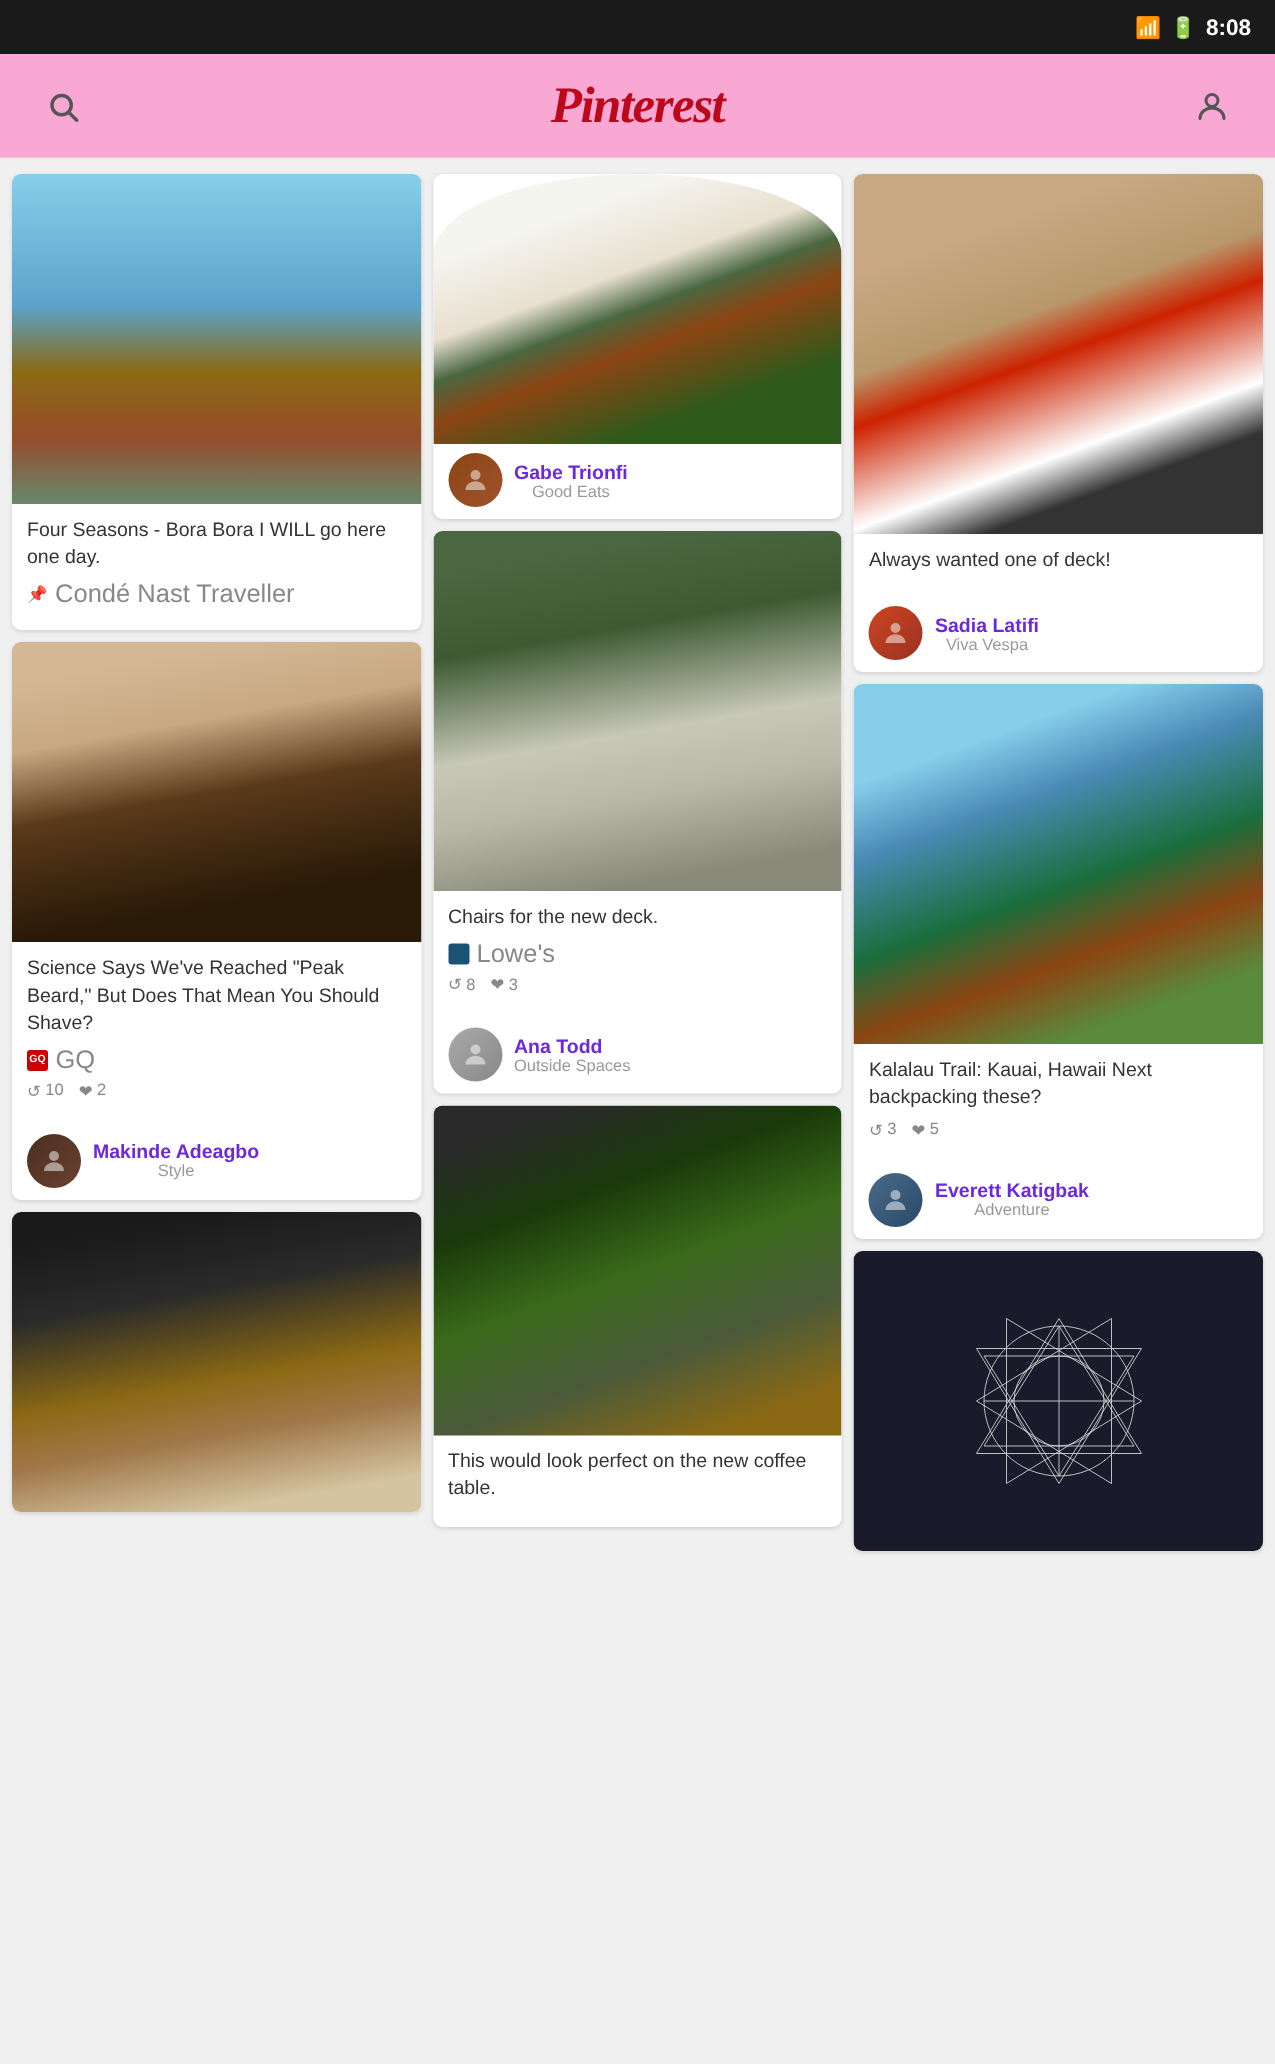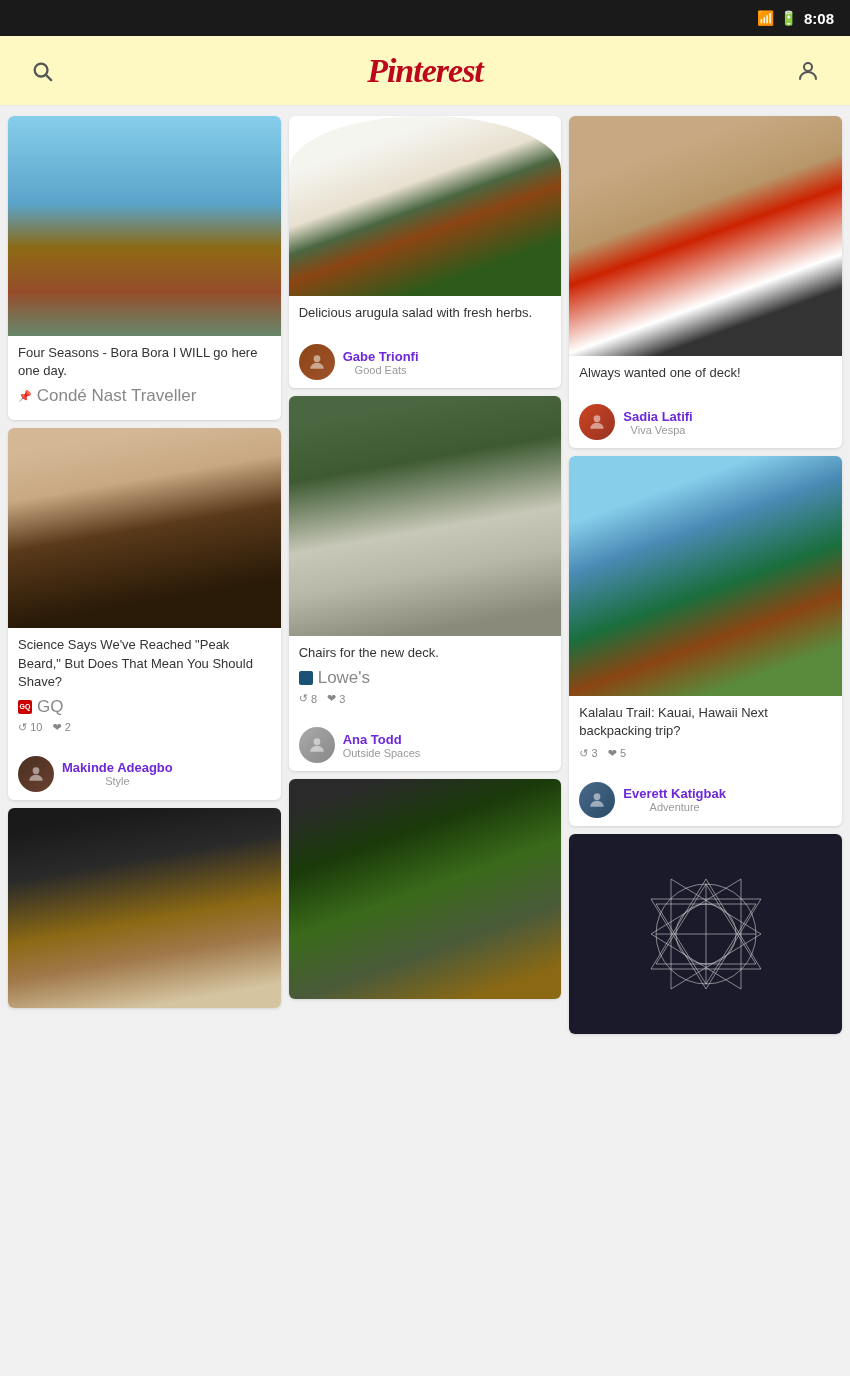--- a/index.html
+++ b/index.html
@@ -32,21 +32,21 @@
       align-items: center;
       gap: 6px;
     }
     .wifi-icon, .battery-icon {
       color: white;
       font-size: 14px;
     }
 
     
     .header {
-      background: #fef9c3;
+      background: #f9a8d4;
       height: 70px;
       display: flex;
       align-items: center;
       justify-content: space-between;
       padding: 0 24px;
       border-bottom: 1px solid #e8e8e8;
     }
     .header-logo {
       font-size: 34px;
       color: #bd081c;
@@ -341,23 +341,20 @@
     <div class="pin-card">
       <div class="pin-image img-furniture"></div>
     </div>
 
   </div>
 
   <div class="pin-column">
 
     <div class="pin-card">
       <div class="pin-image img-salad"></div>
-      <div class="pin-content">
-        <p class="pin-title">Delicious arugula salad with fresh herbs.</p>
-      </div>
       <div class="pin-user">
         <div class="user-avatar avatar-gabe">
           <svg width="20" height="20" viewBox="0 0 24 24" fill="rgba(255,255,255,0.5)">
               <circle cx="12" cy="8" r="4"></circle>
               <path d="M4 20c0-4 3.6-7 8-7s8 3 8 7"></path>
             </svg>
         </div>
         <div class="user-info">
           <span class="user-name">Gabe Trionfi</span>
           <span class="user-board">Good Eats</span>
@@ -393,20 +390,23 @@
         </div>
         <div class="user-info">
           <span class="user-name">Ana Todd</span>
           <span class="user-board">Outside Spaces</span>
         </div>
       </div>
     </div>
 
     <div class="pin-card">
       <div class="pin-image img-terrarium"></div>
+      <div class="pin-content">
+        <p class="pin-title">This would look perfect on the new coffee table.</p>
+      </div>
     </div>
 
   </div>
 
   <div class="pin-column">
 
     <div class="pin-card">
       <div class="pin-image img-vespa"></div>
       <div class="pin-content">
         <p class="pin-title">Always wanted one of deck!</p>
@@ -421,21 +421,21 @@
         <div class="user-info">
           <span class="user-name">Sadia Latifi</span>
           <span class="user-board">Viva Vespa</span>
         </div>
       </div>
     </div>
 
     <div class="pin-card">
       <div class="pin-image img-kauai"></div>
       <div class="pin-content">
-        <p class="pin-title">Kalalau Trail: Kauai, Hawaii Next backpacking trip?</p>
+        <p class="pin-title">Kalalau Trail: Kauai, Hawaii Next backpacking these?</p>
         <div class="pin-stats">
           <span class="pin-stat">
             <span class="stat-icon">↺</span>
             <span>3</span>
           </span>
           <span class="pin-stat">
             <span class="stat-icon">❤</span>
             <span>5</span>
           </span>
         </div>

